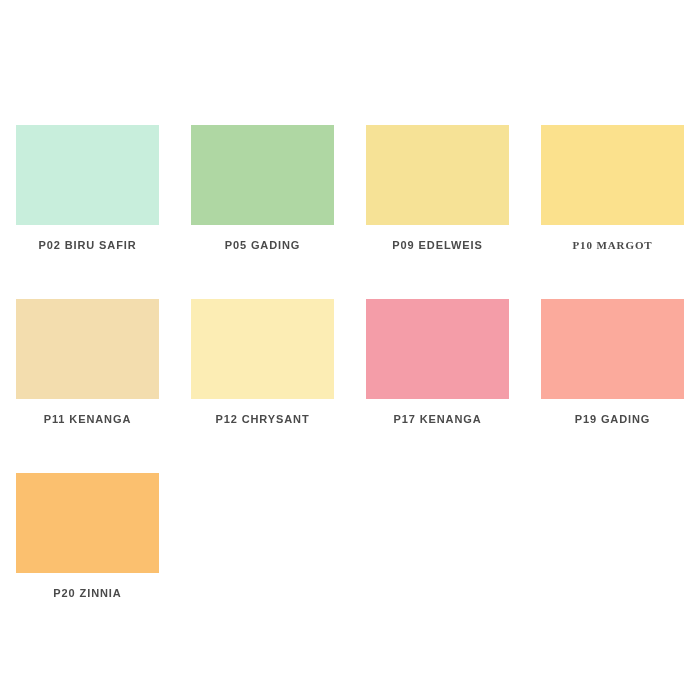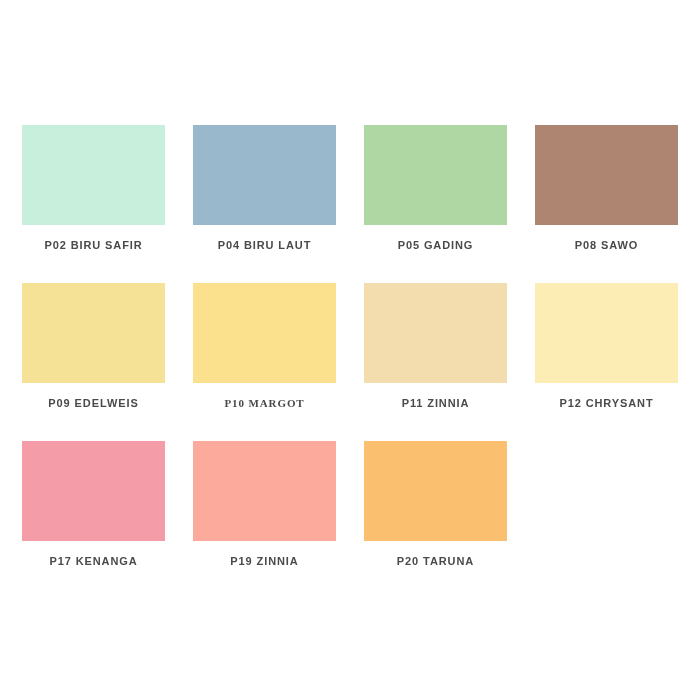--- a/index.html
+++ b/index.html
@@ -24,20 +24,21 @@
     justify-content: flex-start;
     padding-top: 125px;
   }
   .swatch-grid {
     display: grid;
     grid-template-columns: repeat(4, 1fr);
     grid-auto-rows: 158px;
     column-gap: 0px;
     row-gap: 0px;
     padding: 0 8px;
+    gap: 16px;
   }
   .swatch-cell {
     display: flex;
     flex-direction: column;
     align-items: center;
     justify-content: flex-start;
   }
   .swatch-chip {
     width: 143px;
     height: 100px;
@@ -60,65 +61,57 @@
 <body style="background-color: rgb(255, 255, 255);">
 
 <div id="palette-sheet">
   <div class="swatch-grid">
 
     <div class="swatch-cell">
       <div class="swatch-chip" style="background-color: rgb(200, 238, 220);"></div>
       <div class="swatch-label" style="color: rgb(74, 74, 74);">P02 BIRU SAFIR</div>
     </div>
 
-    <div class="swatch-cell">
-      <div class="swatch-chip" style="background-color: rgb(153, 184, 204);"></div>
-      <div class="swatch-label" style="color: rgb(74, 74, 74);">P04 BIRU LAUT</div>
-    </div>
 
     <div class="swatch-cell">
       <div class="swatch-chip" style="background-color: rgb(175, 215, 163);"></div>
       <div class="swatch-label" style="color: rgb(74, 74, 74);">P05 GADING</div>
     </div>
 
-    <div class="swatch-cell">
-      <div class="swatch-chip" style="background-color: rgb(173, 133, 112);"></div>
-      <div class="swatch-label" style="color: rgb(74, 74, 74);">P08 SAWO</div>
-    </div>
 
     <div class="swatch-cell">
       <div class="swatch-chip" style="background-color: rgb(246, 226, 150);"></div>
       <div class="swatch-label" style="color: rgb(74, 74, 74);">P09 EDELWEIS</div>
     </div>
 
     <div class="swatch-cell">
       <div class="swatch-chip" style="background-color: rgb(251, 225, 141);"></div>
       <div class="swatch-label" style="color: rgb(74, 74, 74); font-family: Liberation Serif, serif;">P10 MARGOT</div>
     </div>
 
     <div class="swatch-cell">
       <div class="swatch-chip" style="background-color: rgb(243, 221, 174);"></div>
-      <div class="swatch-label" style="color: rgb(74, 74, 74);">P11 ZINNIA</div>
+      <div class="swatch-label" style="color: rgb(74, 74, 74);">P11 KENANGA</div>
     </div>
 
     <div class="swatch-cell">
       <div class="swatch-chip" style="background-color: rgb(252, 237, 180);"></div>
       <div class="swatch-label" style="color: rgb(74, 74, 74);">P12 CHRYSANT</div>
     </div>
 
     <div class="swatch-cell">
       <div class="swatch-chip" style="background-color: rgb(244, 157, 168);"></div>
       <div class="swatch-label" style="color: rgb(74, 74, 74);">P17 KENANGA</div>
     </div>
 
 
     <div class="swatch-cell">
       <div class="swatch-chip" style="background-color: rgb(251, 170, 156);"></div>
-      <div class="swatch-label" style="color: rgb(74, 74, 74);">P19 ZINNIA</div>
+      <div class="swatch-label" style="color: rgb(74, 74, 74);">P19 GADING</div>
     </div>
 
     <div class="swatch-cell">
       <div class="swatch-chip" style="background-color: rgb(251, 192, 111);"></div>
-      <div class="swatch-label" style="color: rgb(74, 74, 74);">P20 TARUNA</div>
+      <div class="swatch-label" style="color: rgb(74, 74, 74);">P20 ZINNIA</div>
     </div>
 
   </div>
 </div>
 
 </body></html>

